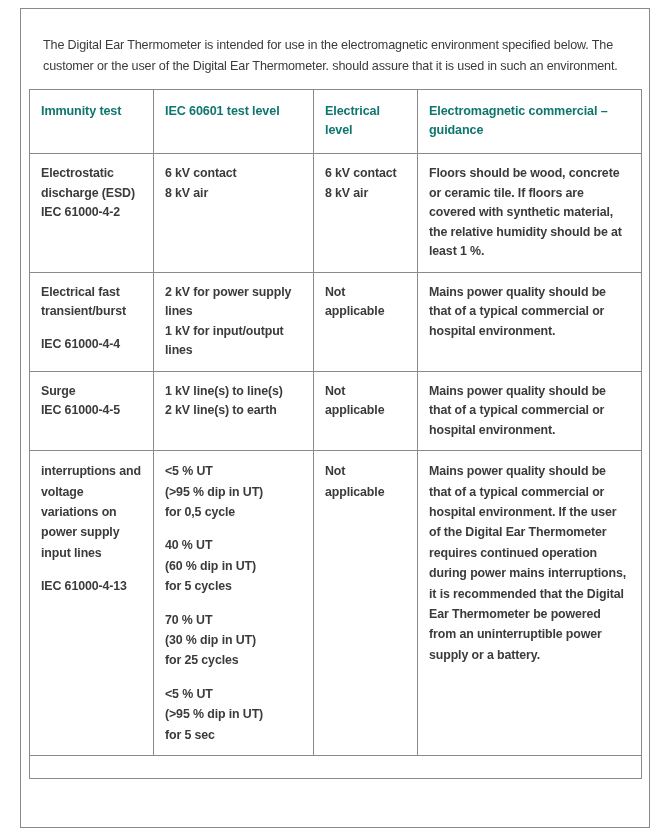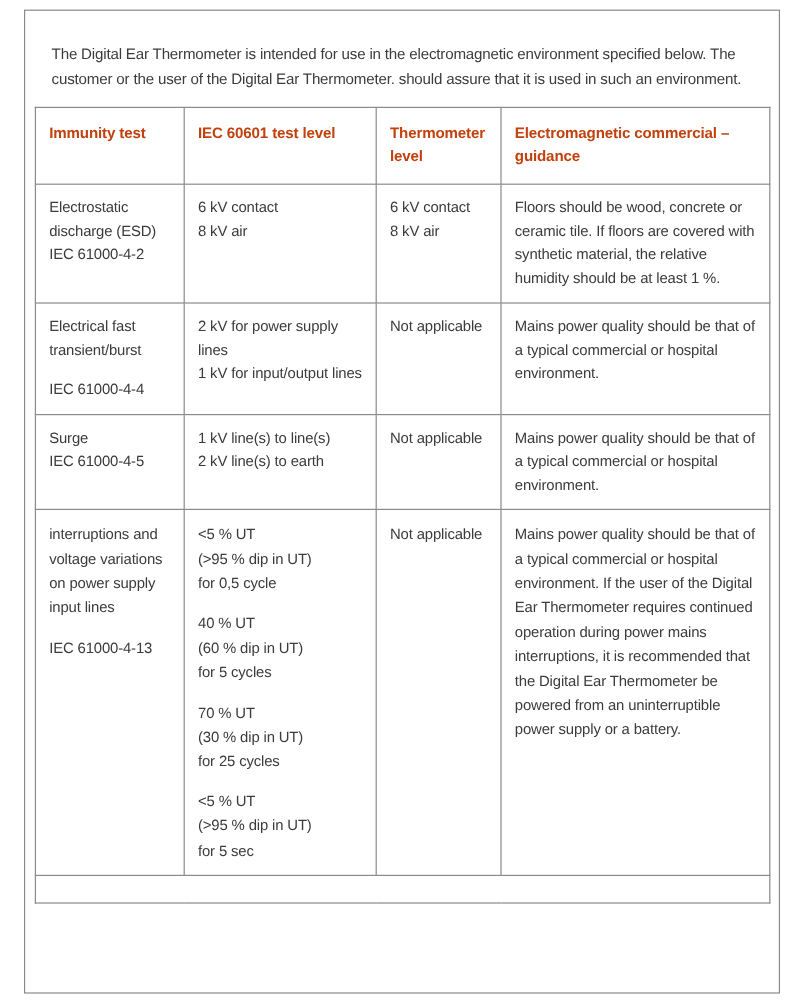--- a/index.html
+++ b/index.html
@@ -58,27 +58,27 @@
   .emc-table col.c4 { width: 224px; }
 
   .emc-table td, .emc-table th {
     border: 1px solid #8a8a8a;
     vertical-align: top;
     padding: 10px 10px 10px 11px;
     font-size: 12.4px;
     line-height: 19.5px;
     color: #3b3b3b;
     text-align: left;
-    font-weight: normal;
+    font-weight: bold;
     letter-spacing: -0.12px;
   }
 
   .emc-table thead th {
     font-weight: bold;
-    color: #c2410c;
+    color: #0f766e;
     font-size: 12.6px;
     padding-top: 12px;
     padding-bottom: 13px;
     line-height: 19px;
   }
 
   
   tr.row-dips td {
     line-height: 20.4px;
   }
@@ -116,21 +116,21 @@
       <colgroup>
         <col class="c1">
           <col class="c2">
           <col class="c3">
           <col class="c4">
       </colgroup>
       <thead>
         <tr>
           <th>Immunity test</th>
           <th>IEC 60601 test level</th>
-          <th>Thermometer level</th>
+          <th>Electrical level</th>
           <th>Electromagnetic commercial – guidance</th>
         </tr>
       </thead>
       <tbody>
 
         <tr class="row-esd">
           <td>Electrostatic discharge (ESD) IEC 61000-4-2</td>
           <td>6 kV contact<br>8 kV air</td>
           <td>6 kV contact<br>8 kV air</td>
           <td>Floors should be wood, concrete or ceramic tile. If floors are covered with synthetic material, the relative humidity should be at least 1 %.</td>

